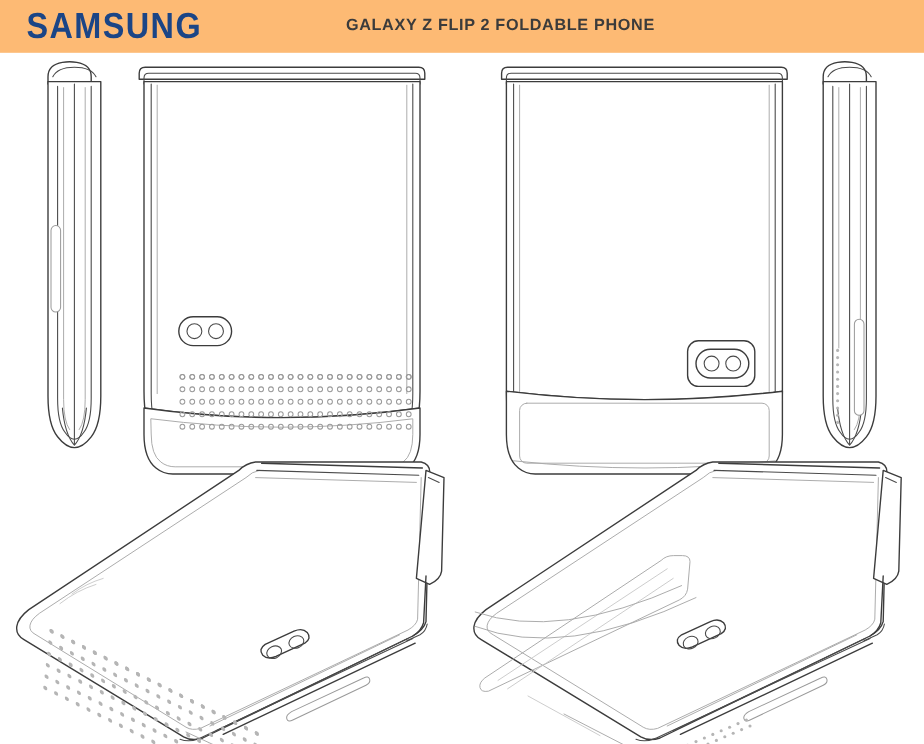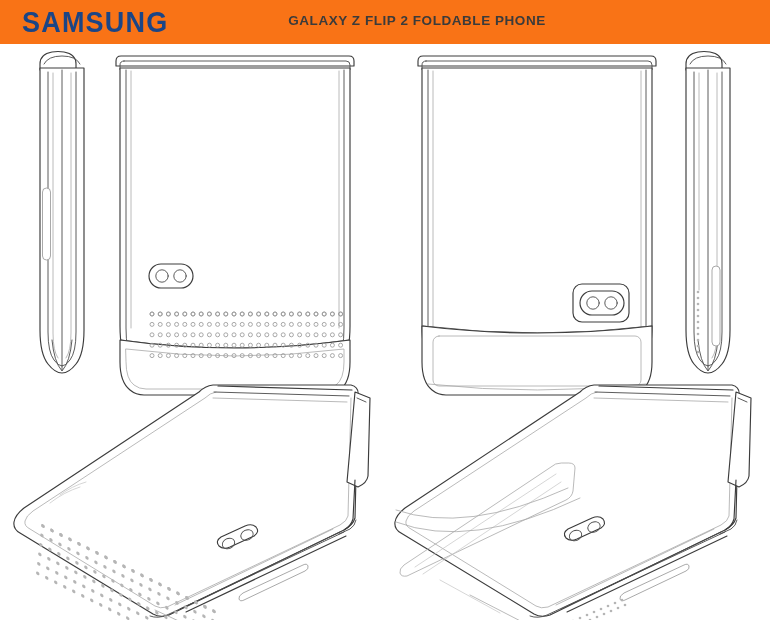--- a/index.html
+++ b/index.html
@@ -14,21 +14,21 @@
     overflow: hidden;
     font-family: "Liberation Sans", sans-serif;
     background: #ffffff;
   }
 
   
   #header {
     position: absolute;
     left: 0; top: 0;
     width: 770px; height: 44px;
-    background: #f97316;
+    background: #fdba74;
   }
 
   #samsung-logo {
     position: absolute;
     left: 22px; top: 7px;
     font-family: "Liberation Sans", sans-serif;
     font-size: 27px;
     font-weight: bold;
     letter-spacing: 1.2px;
     color: #1b4586;

